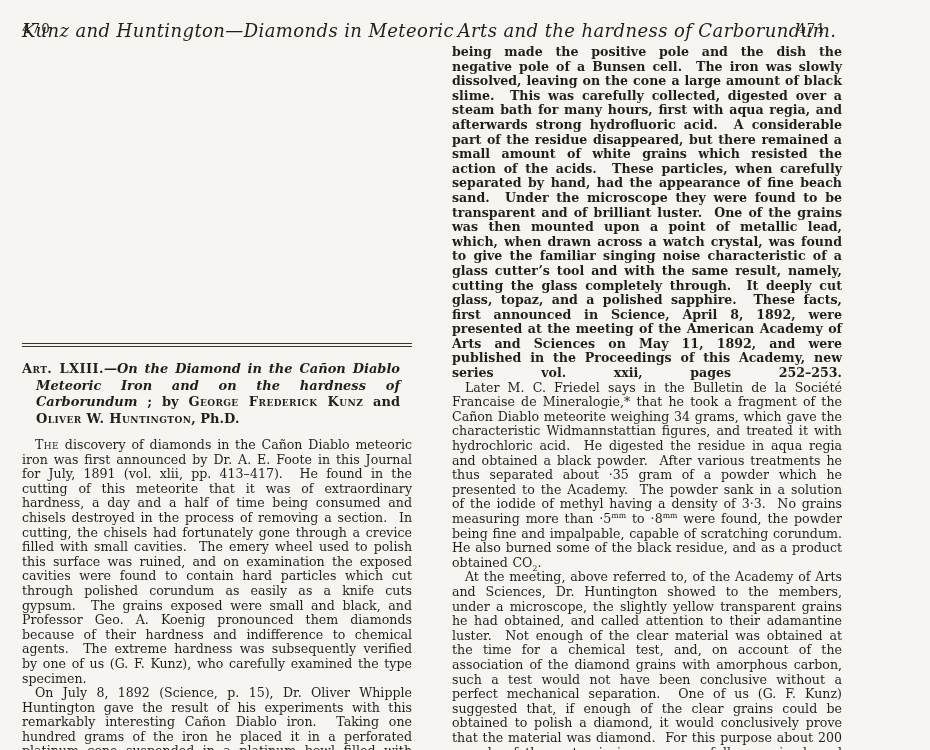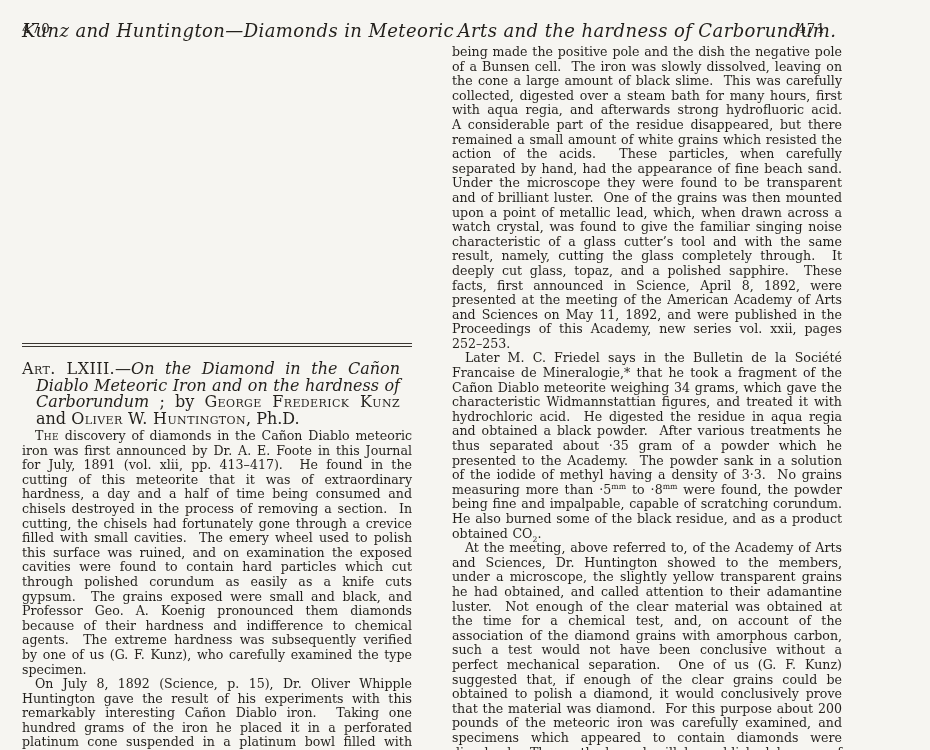--- a/index.html
+++ b/index.html
@@ -52,39 +52,39 @@
 
   .article-rule {
     margin-top: 305px;
     height: 2px;
     border-top: 1px solid #3a3631;
     border-bottom: 1px solid #3a3631;
   }
 
   .article-heading {
     margin: 14px 12px 0 0;
-    font-weight: normal;
-    font-size: 16px;
+    font-weight: bold;
+    font-size: 13px;
     line-height: 16.5px;
     text-align: justify;
     text-indent: -14px;
     padding-left: 14px;
     white-space: pre-wrap;
   }
 
   .para {
     margin: 0;
     font-size: 12.6px;
     line-height: 14.6px;
     text-align: justify;
     word-spacing: 0.6px;
     white-space: pre-wrap;
   }
-  .para.first { margin-top: 2px; }
-  .para.top-first { margin-top: 7px; }
+  .para.first { margin-top: 11px; }
+  .para.top-first { margin-top: 7px; font-weight: bold; }
   .para.indent   { text-indent: 13px; }
   .para.noindent { text-indent: 0; }
   .para.cont { text-align-last: justify; }
 
   .seg-i  { font-style: italic; }
   .seg-sc { font-variant: small-caps; letter-spacing: 0.4px; }
   .seg-sup { vertical-align: super; font-size: 0.62em; line-height: 0; }
   .seg-sub { vertical-align: sub;   font-size: 0.62em; line-height: 0; }
 </style>
 </head>

